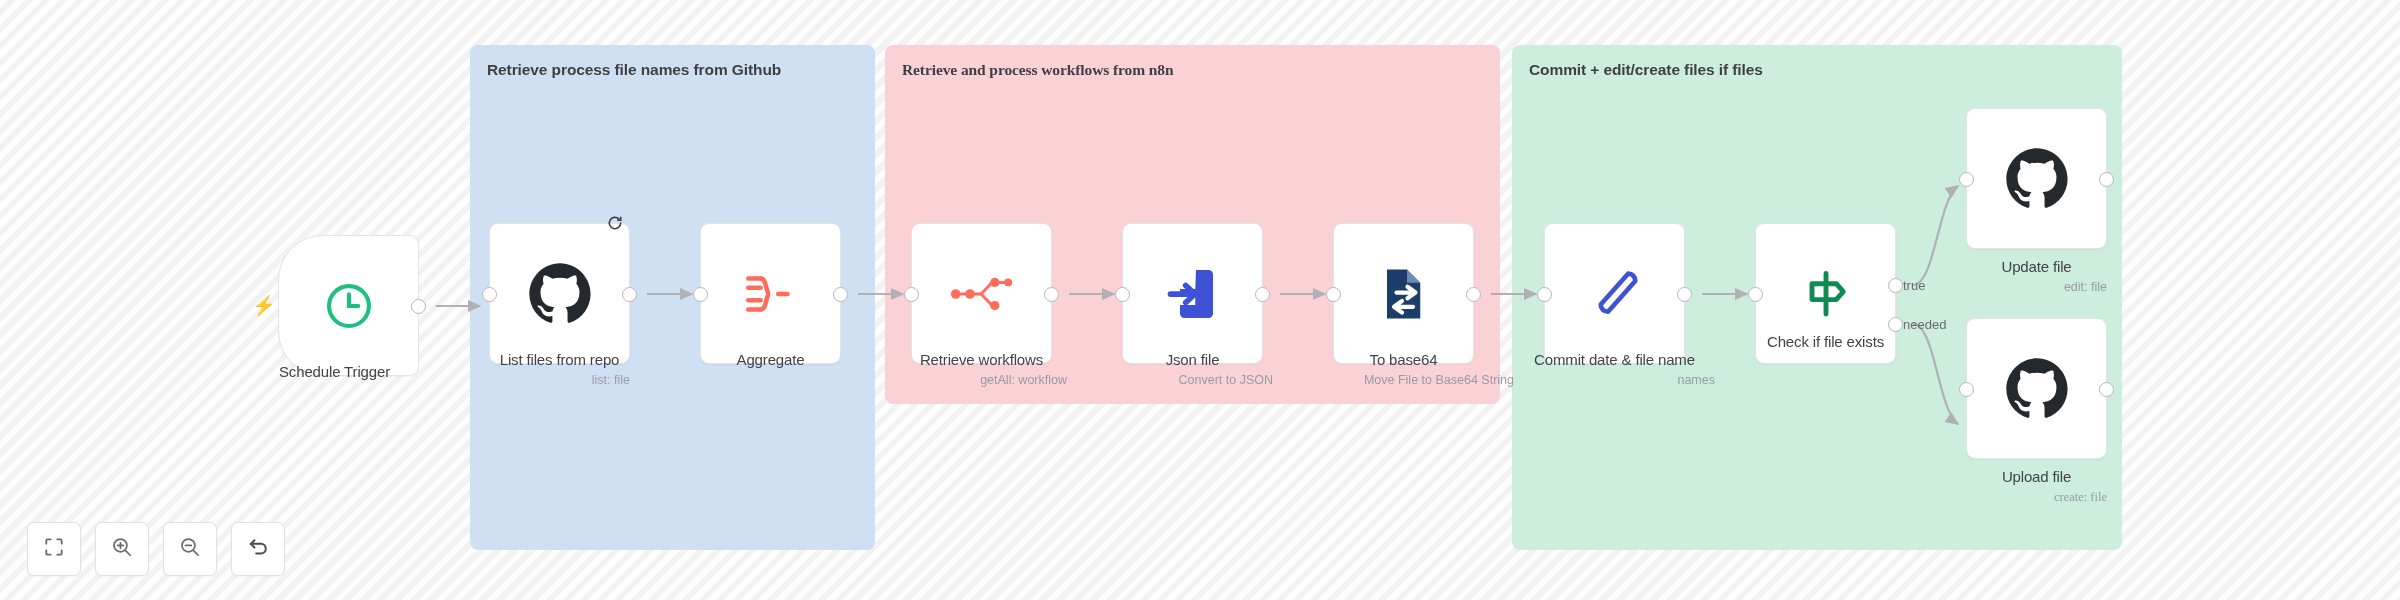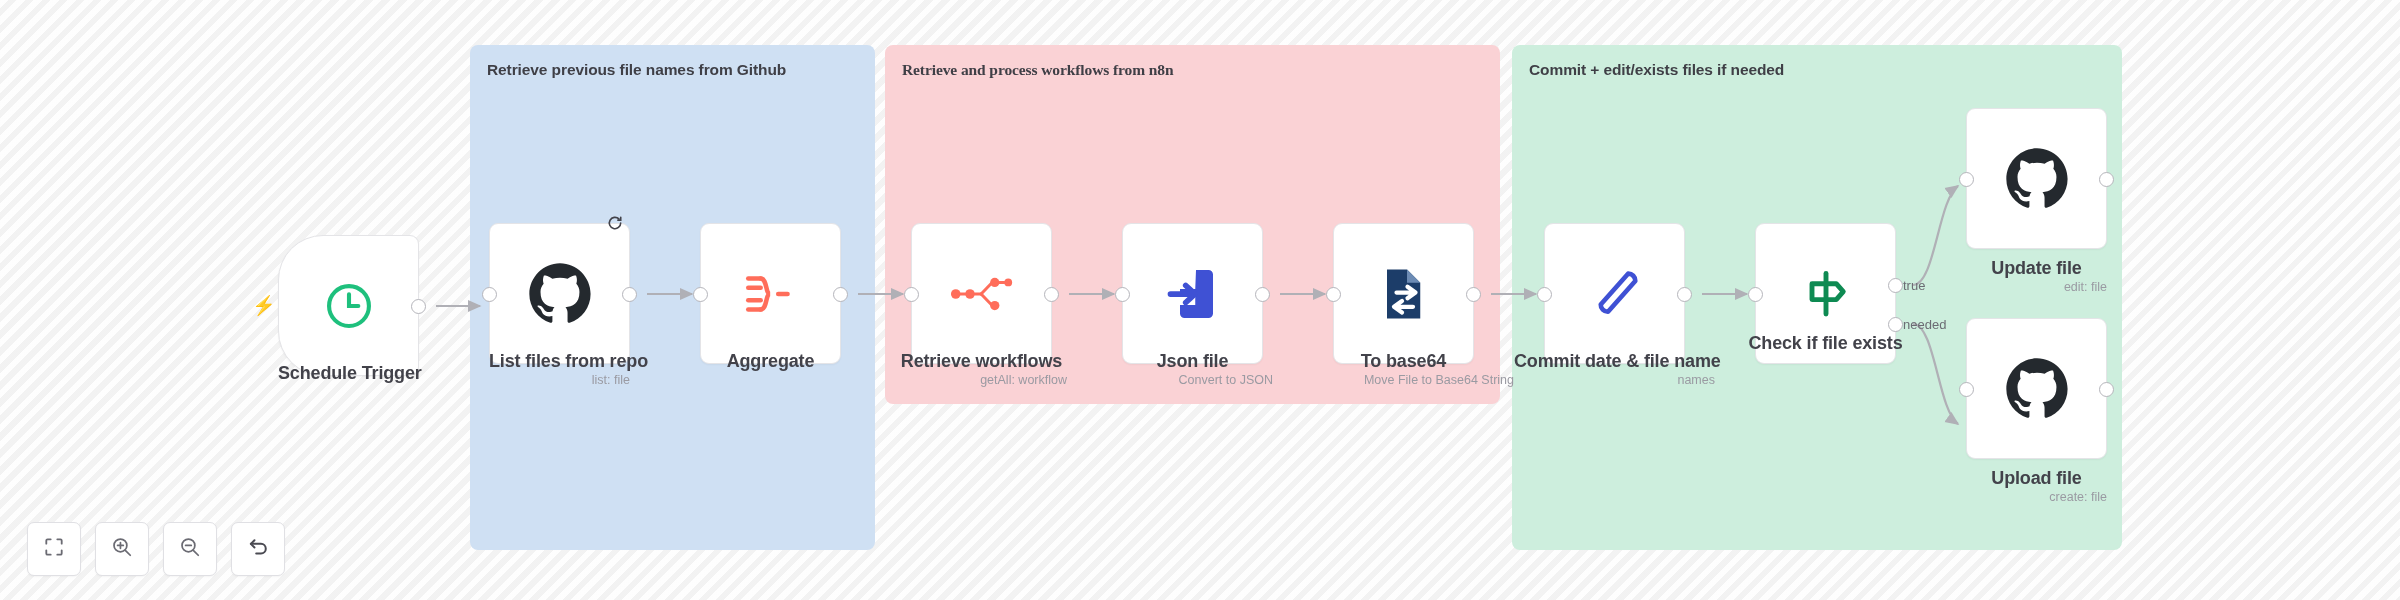--- a/index.html
+++ b/index.html
@@ -77,22 +77,22 @@
     border-radius: 50%;
     background: #ffffff;
     border: 1.6px solid #b5b5bb;
     box-sizing: border-box;
   }
 
   
   .node-label {
     position: absolute;
     text-align: center;
-    font-size: 18px;
-    font-weight: bold;
+    font-size: 15px;
+    font-weight: normal;
     color: #42424a;
     white-space: nowrap;
     letter-spacing: -0.15px;
   }
   .node-sublabel {
     position: absolute;
     text-align: right;
     font-size: 12.5px;
     color: #9a9aa2;
     white-space: nowrap;
@@ -142,29 +142,29 @@
     box-shadow: 0 1px 2px rgba(0,0,0,0.04);
     cursor: pointer;
   }
 </style>
 </head>
 <body>
 
 <div id="canvas">
 
   <div class="group" id="g0" style="left:470px;top:45px;width:405px;height:505px;background:#cfe0f3;">
-    <div class="group-title">Retrieve previous file names from Github</div>
+    <div class="group-title">Retrieve process file names from Github</div>
   </div>
 
   <div class="group" id="g1" style="left:885px;top:45px;width:615px;height:359px;background:#fad2d5;font-family:Liberation Serif, serif;">
     <div class="group-title">Retrieve and process workflows from n8n</div>
   </div>
 
   <div class="group" id="g2" style="left:1512px;top:45px;width:610px;height:505px;background:#cdeedd;">
-    <div class="group-title">Commit + edit/exists files if needed</div>
+    <div class="group-title">Commit + edit/create files if files</div>
   </div>
 
   <svg id="wires" viewBox="0 0 2400 600">
     <defs>
       <marker id="arrow" viewBox="0 0 10 10" refX="8" refY="5" markerWidth="7" markerHeight="7" orient="auto-start-reverse">
         <path d="M 0 1 L 9 5 L 0 9 z" fill="#b0b0b6"></path>
       </marker>
     </defs>
     <g stroke="#b0b0b6" stroke-width="2.2" fill="none">
 
@@ -191,21 +191,21 @@
   <div class="bolt" style="left:252px;top:296px;">⚡</div>
   <div class="node trigger" style="left:278px;top:235px;width:141px;height:141px;">
     <span class="node-icon">
       <svg width="52" height="52" viewBox="0 0 24 24" fill="none" stroke="#1ec07d" stroke-width="1.9" stroke-linecap="round">
         <circle cx="12" cy="12" r="9.2"></circle>
         <path d="M12 6.6 V12 H16.3"></path>
       </svg>
     </span>
     <span class="port" style="right:-8px;top:63px;"></span>
   </div>
-  <div class="node-label" style="left:278px;top:363px;width:141px;">Schedule Trigger</div>
+  <div class="node-label" style="left:264px;top:363px;width:141px;">Schedule Trigger</div>
 
   <div class="node" style="left:489px;top:223px;width:141px;height:141px;">
     <span class="node-icon">
       <svg width="64" height="64" viewBox="0 0 24 24" fill="#24292e">
         <path d="M12 .5C5.73.5.5 5.73.5 12.02c0 5.03 3.29 9.3 7.86 10.76.58.1.79-.25.79-.55v-1.95c-3.2.7-3.88-1.54-3.88-1.54-.52-1.34-1.28-1.7-1.28-1.7-1.05-.72.08-.7.08-.7 1.16.08 1.77 1.19 1.77 1.19 1.03 1.77 2.7 1.26 3.36.96.1-.75.4-1.26.73-1.55-2.55-.29-5.24-1.28-5.24-5.7 0-1.26.45-2.29 1.18-3.1-.12-.29-.51-1.46.11-3.04 0 0 .96-.31 3.15 1.18a10.9 10.9 0 0 1 5.73 0c2.18-1.49 3.14-1.18 3.14-1.18.63 1.58.24 2.75.12 3.04.74.81 1.18 1.84 1.18 3.1 0 4.43-2.69 5.41-5.25 5.69.41.36.78 1.06.78 2.14v3.17c0 .3.2.66.8.55 4.56-1.47 7.84-5.73 7.84-10.76C23.5 5.73 18.27.5 12 .5z"></path>
       </svg>
     </span>
     <span class="node-badge" style="right:6px;top:-10px;">
       <svg width="16" height="16" viewBox="0 0 24 24" fill="none" stroke="#42424a" stroke-width="2.4" stroke-linecap="round">
         <path d="M20.5 12a8.5 8.5 0 1 1-2.6-6.1"></path>
@@ -325,21 +325,21 @@
   <div class="node" style="left:1966px;top:318px;width:141px;height:141px;">
     <span class="node-icon">
       <svg width="64" height="64" viewBox="0 0 24 24" fill="#24292e">
         <path d="M12 .5C5.73.5.5 5.73.5 12.02c0 5.03 3.29 9.3 7.86 10.76.58.1.79-.25.79-.55v-1.95c-3.2.7-3.88-1.54-3.88-1.54-.52-1.34-1.28-1.7-1.28-1.7-1.05-.72.08-.7.08-.7 1.16.08 1.77 1.19 1.77 1.19 1.03 1.77 2.7 1.26 3.36.96.1-.75.4-1.26.73-1.55-2.55-.29-5.24-1.28-5.24-5.7 0-1.26.45-2.29 1.18-3.1-.12-.29-.51-1.46.11-3.04 0 0 .96-.31 3.15 1.18a10.9 10.9 0 0 1 5.73 0c2.18-1.49 3.14-1.18 3.14-1.18.63 1.58.24 2.75.12 3.04.74.81 1.18 1.84 1.18 3.1 0 4.43-2.69 5.41-5.25 5.69.41.36.78 1.06.78 2.14v3.17c0 .3.2.66.8.55 4.56-1.47 7.84-5.73 7.84-10.76C23.5 5.73 18.27.5 12 .5z"></path>
       </svg>
     </span>
     <span class="port" style="left:-8px;top:63px;"></span>
     <span class="port" style="right:-8px;top:63px;"></span>
   </div>
   <div class="node-label" style="left:1966px;top:468px;width:141px;">Upload file</div>
-  <div class="node-sublabel" style="left:1966px;top:490px;width:141px;">create: file</div>
+  <div class="node-sublabel" style="left:1966px;top:490px;width:141px;font-family:Liberation Serif, serif;">create: file</div>
 
   <div id="toolbar">
 
     <div class="tool-btn">
       <span>
         <svg width="22" height="22" viewBox="0 0 24 24" fill="none" stroke="#6b6b73" stroke-width="2" stroke-linecap="round">
           <path d="M3.6 8.4 V5.0 a1.4 1.4 0 0 1 1.4 -1.4 H8.4"></path>
           <path d="M15.6 3.6 H19 a1.4 1.4 0 0 1 1.4 1.4 V8.4"></path>
           <path d="M20.4 15.6 V19 a1.4 1.4 0 0 1 -1.4 1.4 H15.6"></path>
           <path d="M8.4 20.4 H5 a1.4 1.4 0 0 1 -1.4 -1.4 V15.6"></path>

